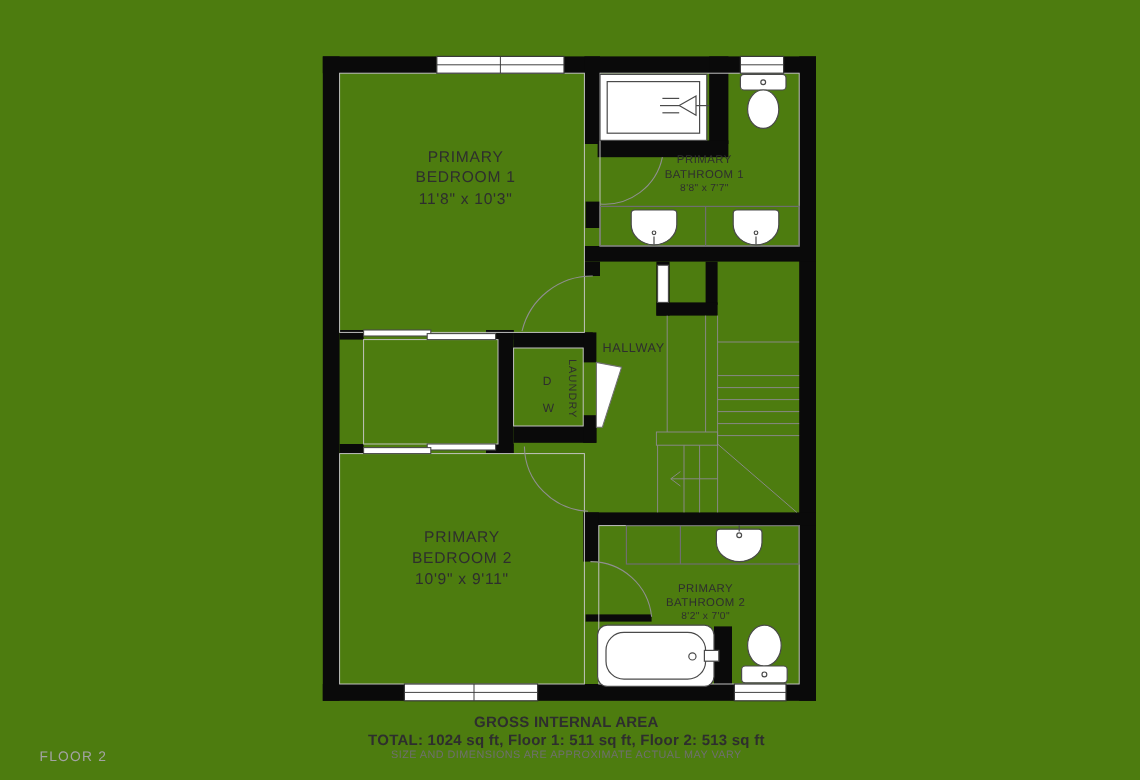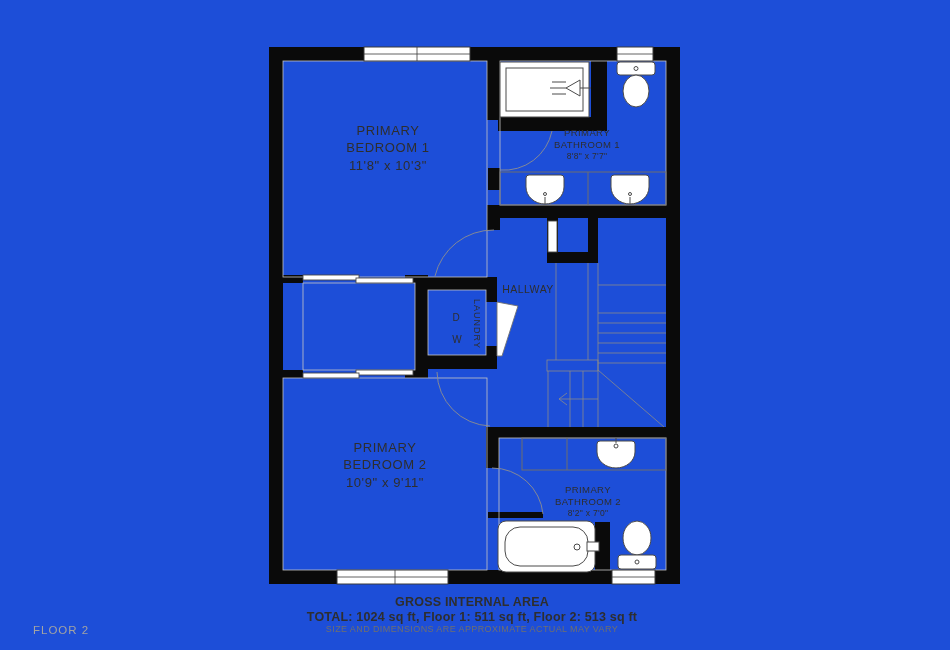--- a/index.html
+++ b/index.html
@@ -1,16 +1,16 @@
 <!DOCTYPE html>
 <html><head>
 <meta charset="utf-8">
 <style>
   html,body{margin:0;padding:0;background:#ffffff;}
-  .page{position:relative;width:950px;height:650px;background:#1d4ed8;overflow:hidden;
+  .page{position:relative;width:950px;height:650px;background:#4d7c0f;overflow:hidden;
         font-family:"Liberation Sans", sans-serif;}
   svg text{font-family:"Liberation Sans", sans-serif;fill:#2e2e2e;}
   .room-big{font-size:13px;letter-spacing:.6px;}
   .room-small{font-size:9.5px;letter-spacing:.4px;}
   .dim-small{font-size:8.5px;letter-spacing:.3px;}
   .hall{font-size:10.5px;letter-spacing:.5px;}
   .laundry-t{font-size:9px;letter-spacing:1px;}
   .dw{font-size:10px;}
   .footer-bold{font-size:12.5px;font-weight:bold;letter-spacing:.2px;}
   .footer-small{font-size:9px;fill:#6f6f6f;letter-spacing:.4px;}

